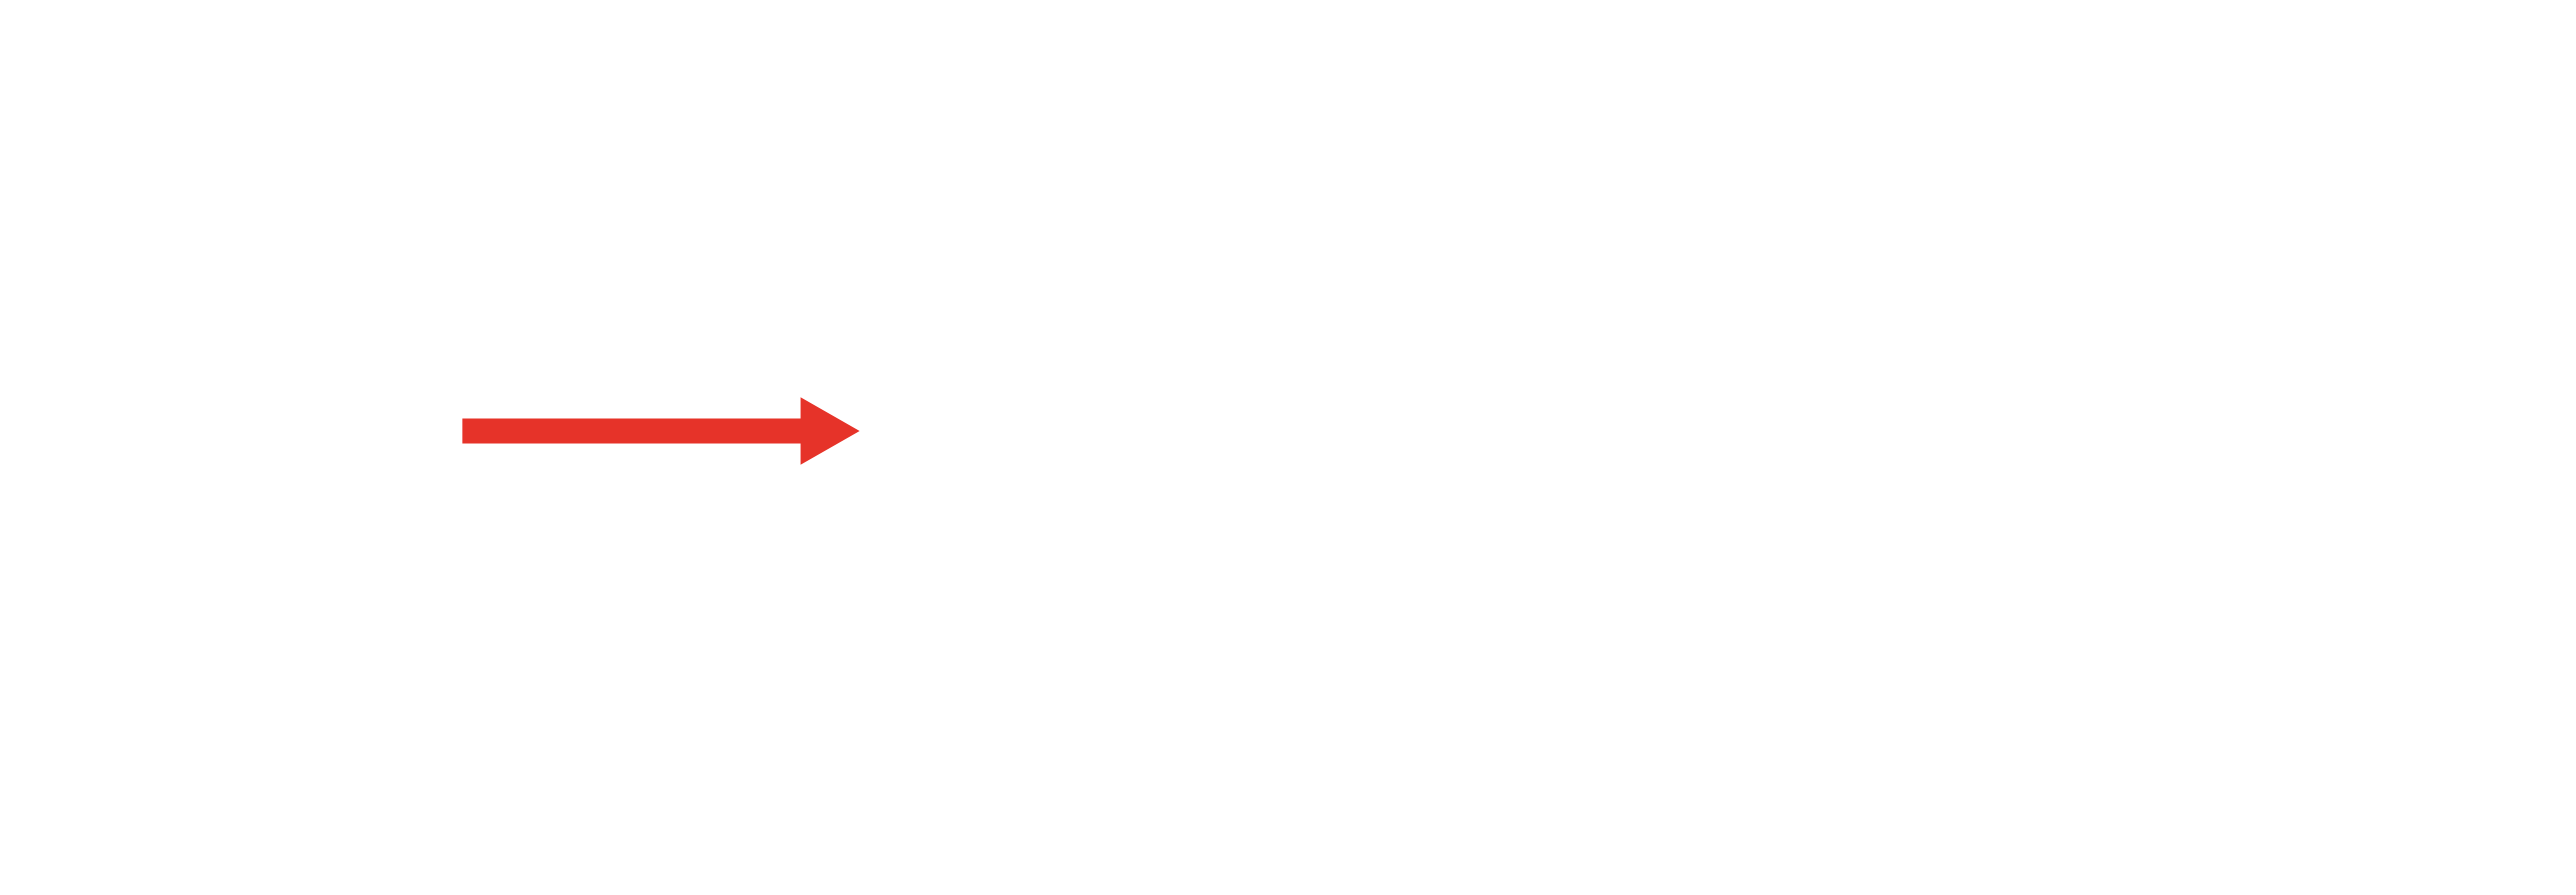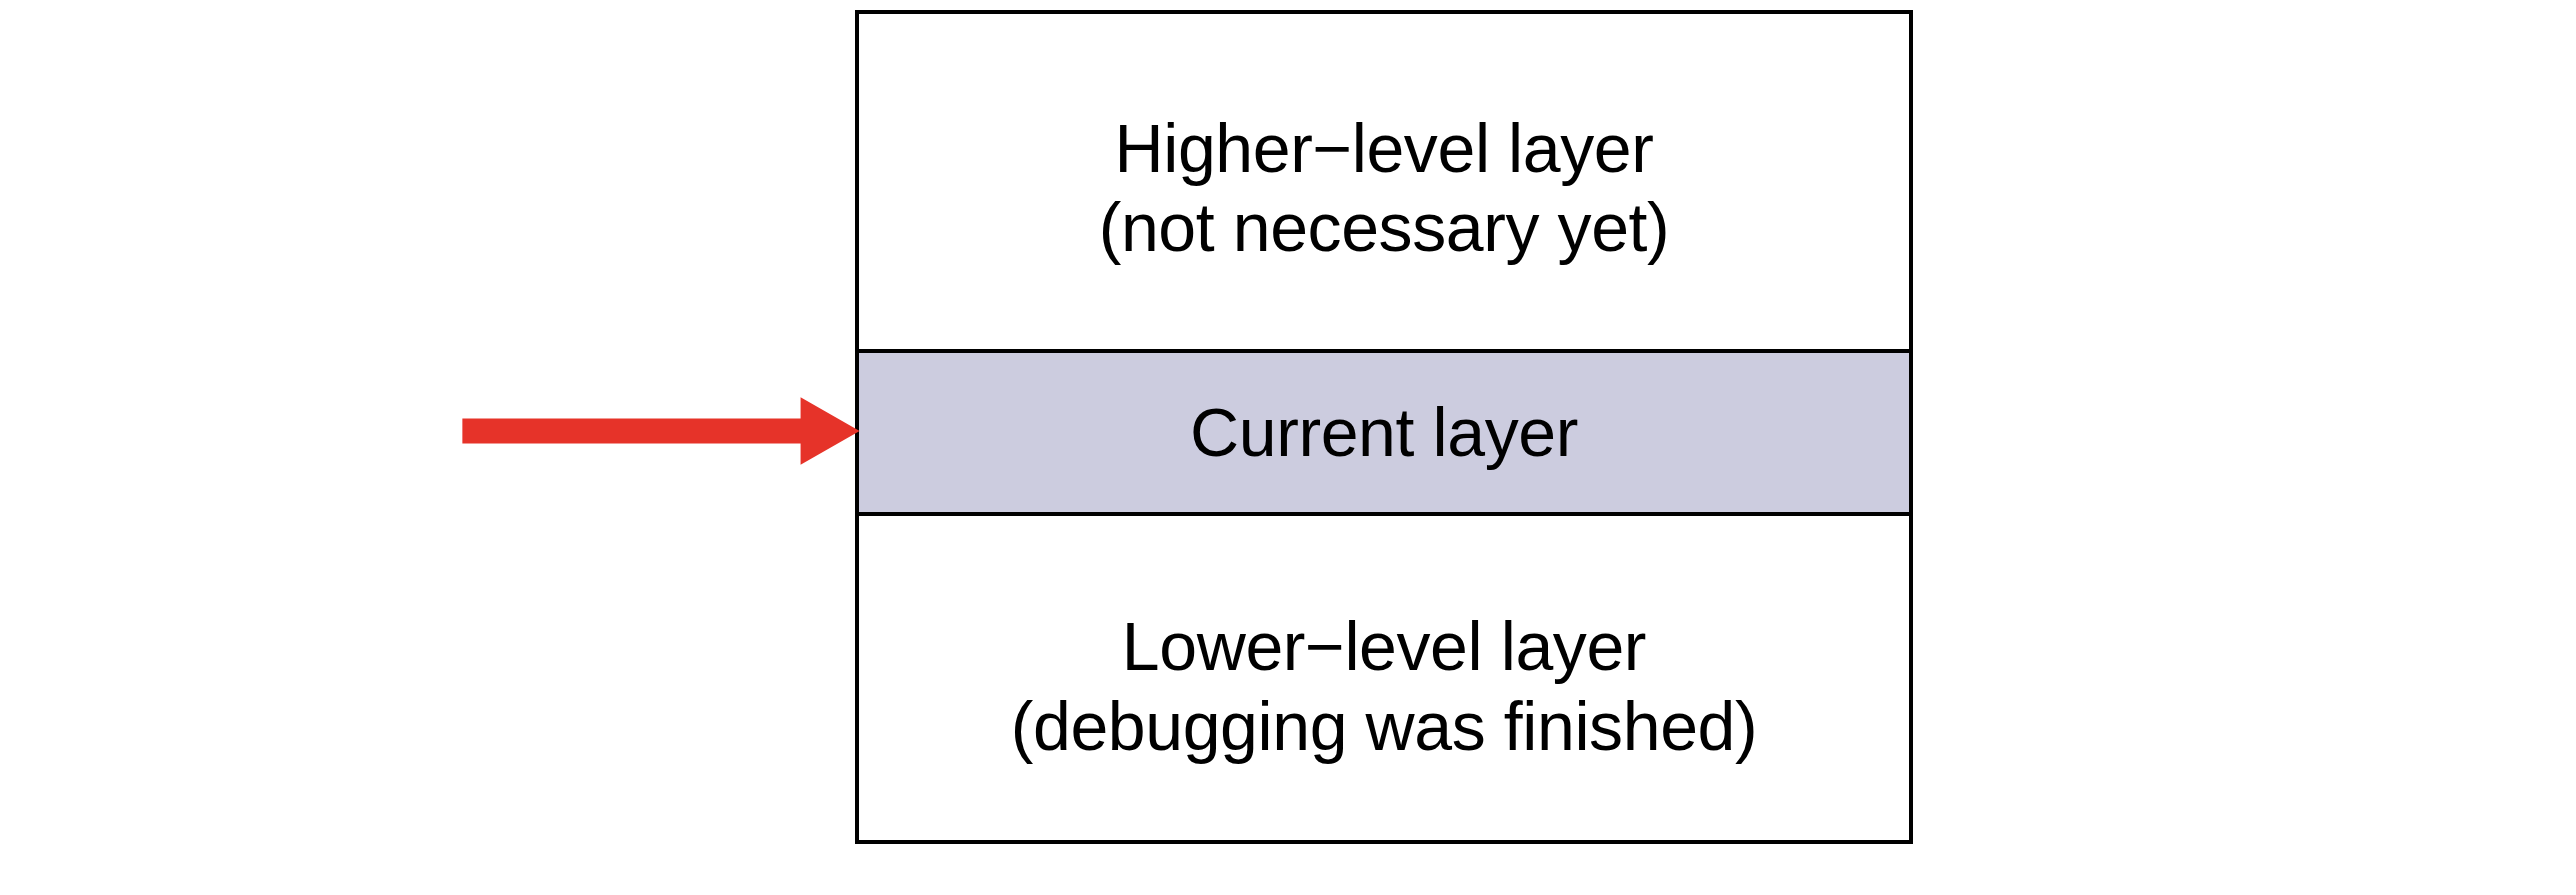--- a/index.html
+++ b/index.html
@@ -91,36 +91,19 @@
     width: 408px;
     height: 82px;
     pointer-events: none;
   }
 </style>
 </head>
 <body>
 
 <div id="canvas">
 
-  <div class="layer-stack">
-
-    <div class="layer layer-higher">
-      <span class="layer-line layer-line-1">Higher−level layer</span>
-      <span class="layer-line layer-line-2">(not necessary yet)</span>
-    </div>
-
-    <div class="layer layer-current" style="background: rgb(204, 204, 223);">
-      <span class="layer-line layer-line-1">Current layer</span>
-    </div>
-
-    <div class="layer layer-lower">
-      <span class="layer-line layer-line-1">Lower−level layer</span>
-      <span class="layer-line layer-line-2">(debugging was finished)</span>
-    </div>
-
-  </div>
 
   <svg class="pointer-arrow" viewBox="0 0 456 92" preserveAspectRatio="none">
     <polygon points="6,32 384,32 384,8 450,46 384,84 384,60 6,60" fill="#e63329"></polygon>
   </svg>
 
 </div>
 
 
 </body></html>

